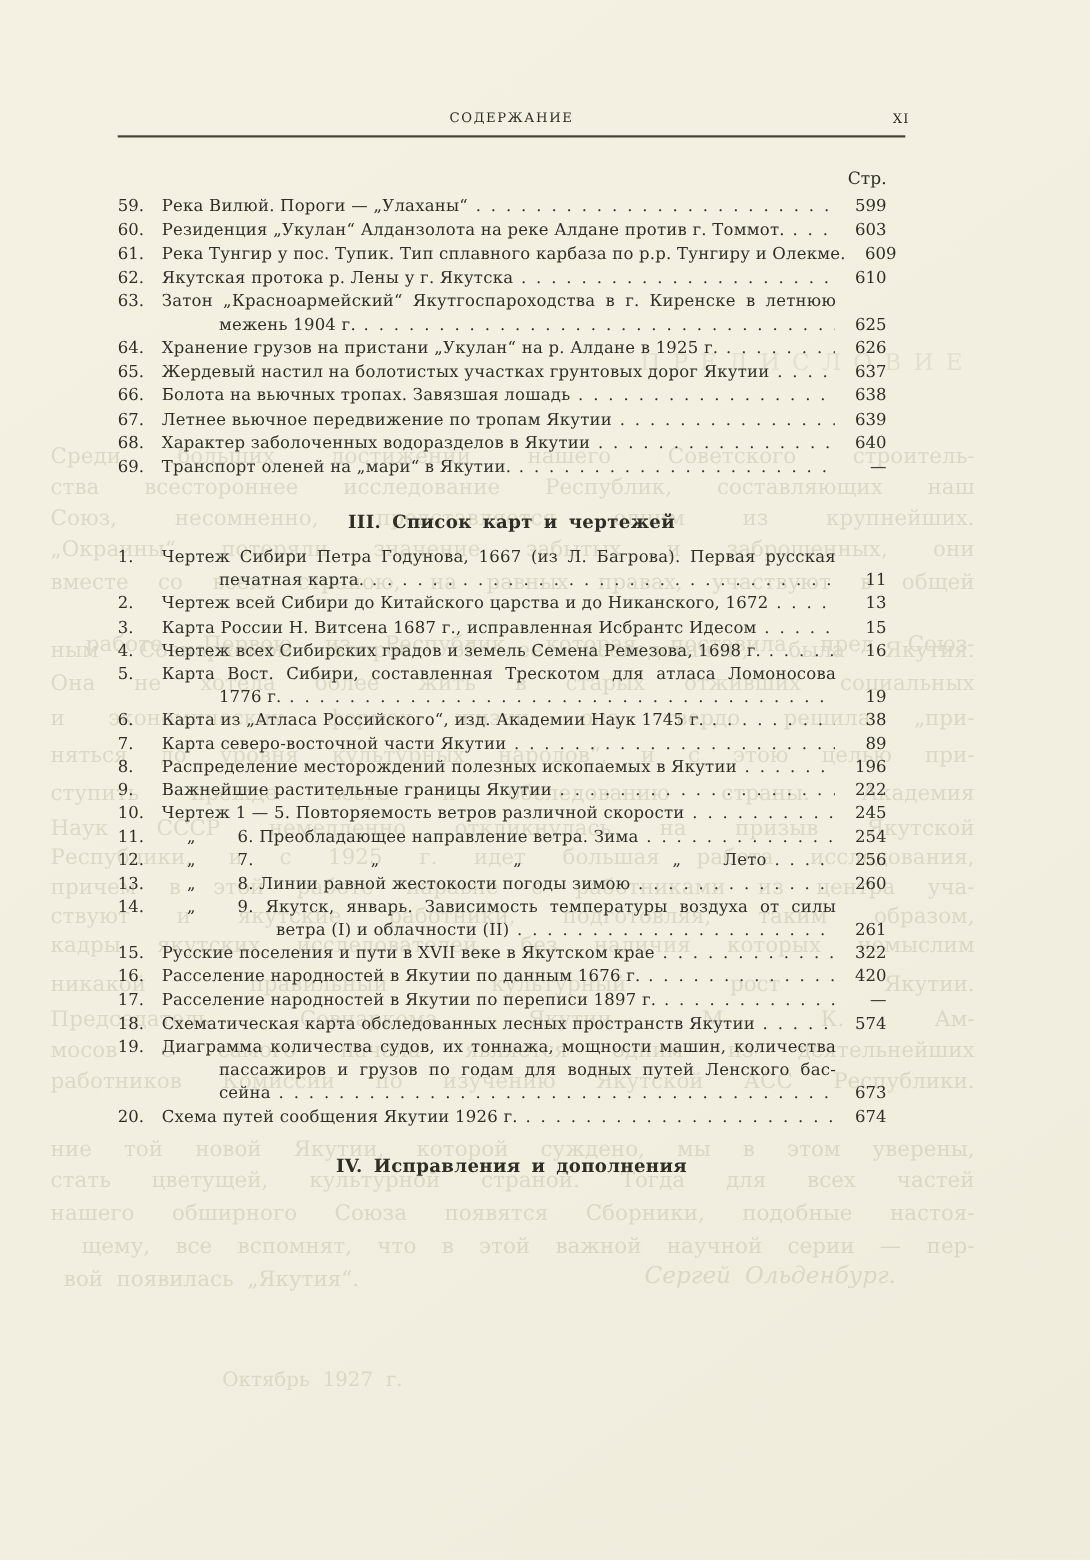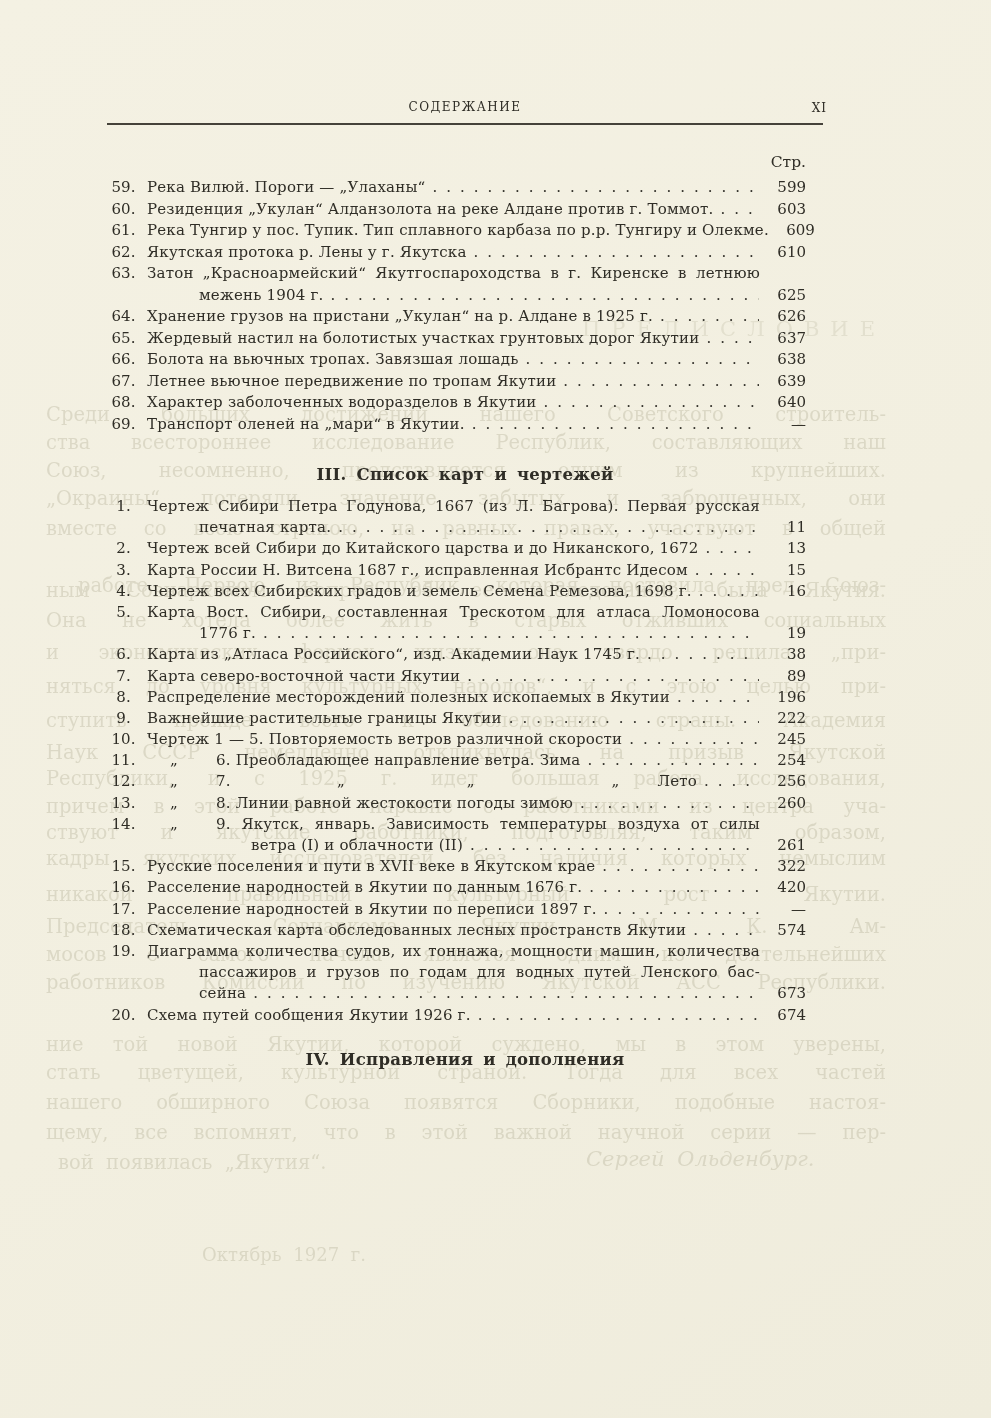--- a/index.html
+++ b/index.html
@@ -28,21 +28,21 @@
   .head-title{position:absolute;left:0;right:0;text-align:center;}
   .head-page{position:absolute;right:-4px;top:1px;letter-spacing:1px;}
   .rule{position:absolute;top:123px;left:0;width:716px;border-top:2px solid #45423a;}
   .str-label{position:absolute;top:153px;right:17px;font-size:15.5px;}
   .toc-block{position:absolute;left:0;width:716px;font-size:15px;}
   #listA{top:178px;}
   #listB{top:497px;}
   .row{display:flex;align-items:baseline;padding-right:17px;}
   .block-a .row{height:21.5px;}
   .block-b .row{height:21.2px;}
-  .num{width:33px;flex:none;text-align:center;margin-right:7px;}
+  .num{width:33px;flex:none;text-align:left;margin-right:7px;}
   .txt{white-space:pre;letter-spacing:.2px;}
   .row.ind1 .txt{margin-left:52px;}
   .row.ind2 .txt{margin-left:104px;}
   .row.justify .txt{flex:1;white-space:normal;text-align:justify;text-align-last:justify;}
   .leader{flex:1;min-width:6px;overflow:hidden;white-space:nowrap;
     letter-spacing:9px;margin:0 1px 0 7px;color:#34322b;}
   .spacer{flex:1;}
   .pg{width:46px;flex:none;text-align:right;}
   .section-head{position:absolute;left:0;width:716px;margin:0;
     text-align:center;font-size:16.5px;font-weight:bold;word-spacing:4px;letter-spacing:.3px;}
@@ -72,21 +72,21 @@
       <div class="g g-line" style="top: 796px;">причем в этой работе наравне с работниками из центра уча-</div>
       <div class="g g-line" style="top: 822px;">ствуют и якутские работники, подготовляя, таким образом,</div>
       <div class="g g-line" style="top: 848px;">кадры якутских исследователей, без наличия которых немыслим</div>
       <div class="g g-line" style="top: 884px;">никакой правильный культурный рост Якутии.</div>
       <div class="g g-line" style="top: 916px;">Председатель Совнаркома Якутии М. К. Ам-</div>
       <div class="g g-line" style="top: 944px;">мосов с самого начала является одним из деятельнейших</div>
       <div class="g g-line" style="top: 972px;">работников Комиссии по изучению Якутской АСС Республики.</div>
       <div class="g g-line" style="top: 1034px;">ние той новой Якутии, которой суждено, мы в этом уверены,</div>
       <div class="g g-line" style="top: 1062px;">стать цветущей, культурной страной. Тогда для всех частей</div>
       <div class="g g-line" style="top: 1092px;">нашего обширного Союза появятся Сборники, подобные настоя-</div>
-      <div class="g g-line" style="top: 1122px;">щему, все вспомнят, что в этой важной научной серии — пер-</div>
+      <div class="g g-line" style="top: 1122px; margin-left: 28px;">щему, все вспомнят, что в этой важной научной серии — пер-</div>
       <div class="g g-last" style="top: 1152px; margin-left: 12px;">вой появилась „Якутия“.</div>
       <div class="g g-sig" style="top: 1148px;">Сергей Ольденбург.</div>
       <div class="g g-date" style="top: 1244px;">Октябрь 1927 г.</div>
     </div>
 
   <div class="content">
 
     <div class="running-head">
       <span class="head-title">СОДЕРЖАНИЕ</span>
       <span class="head-page">XI</span>

